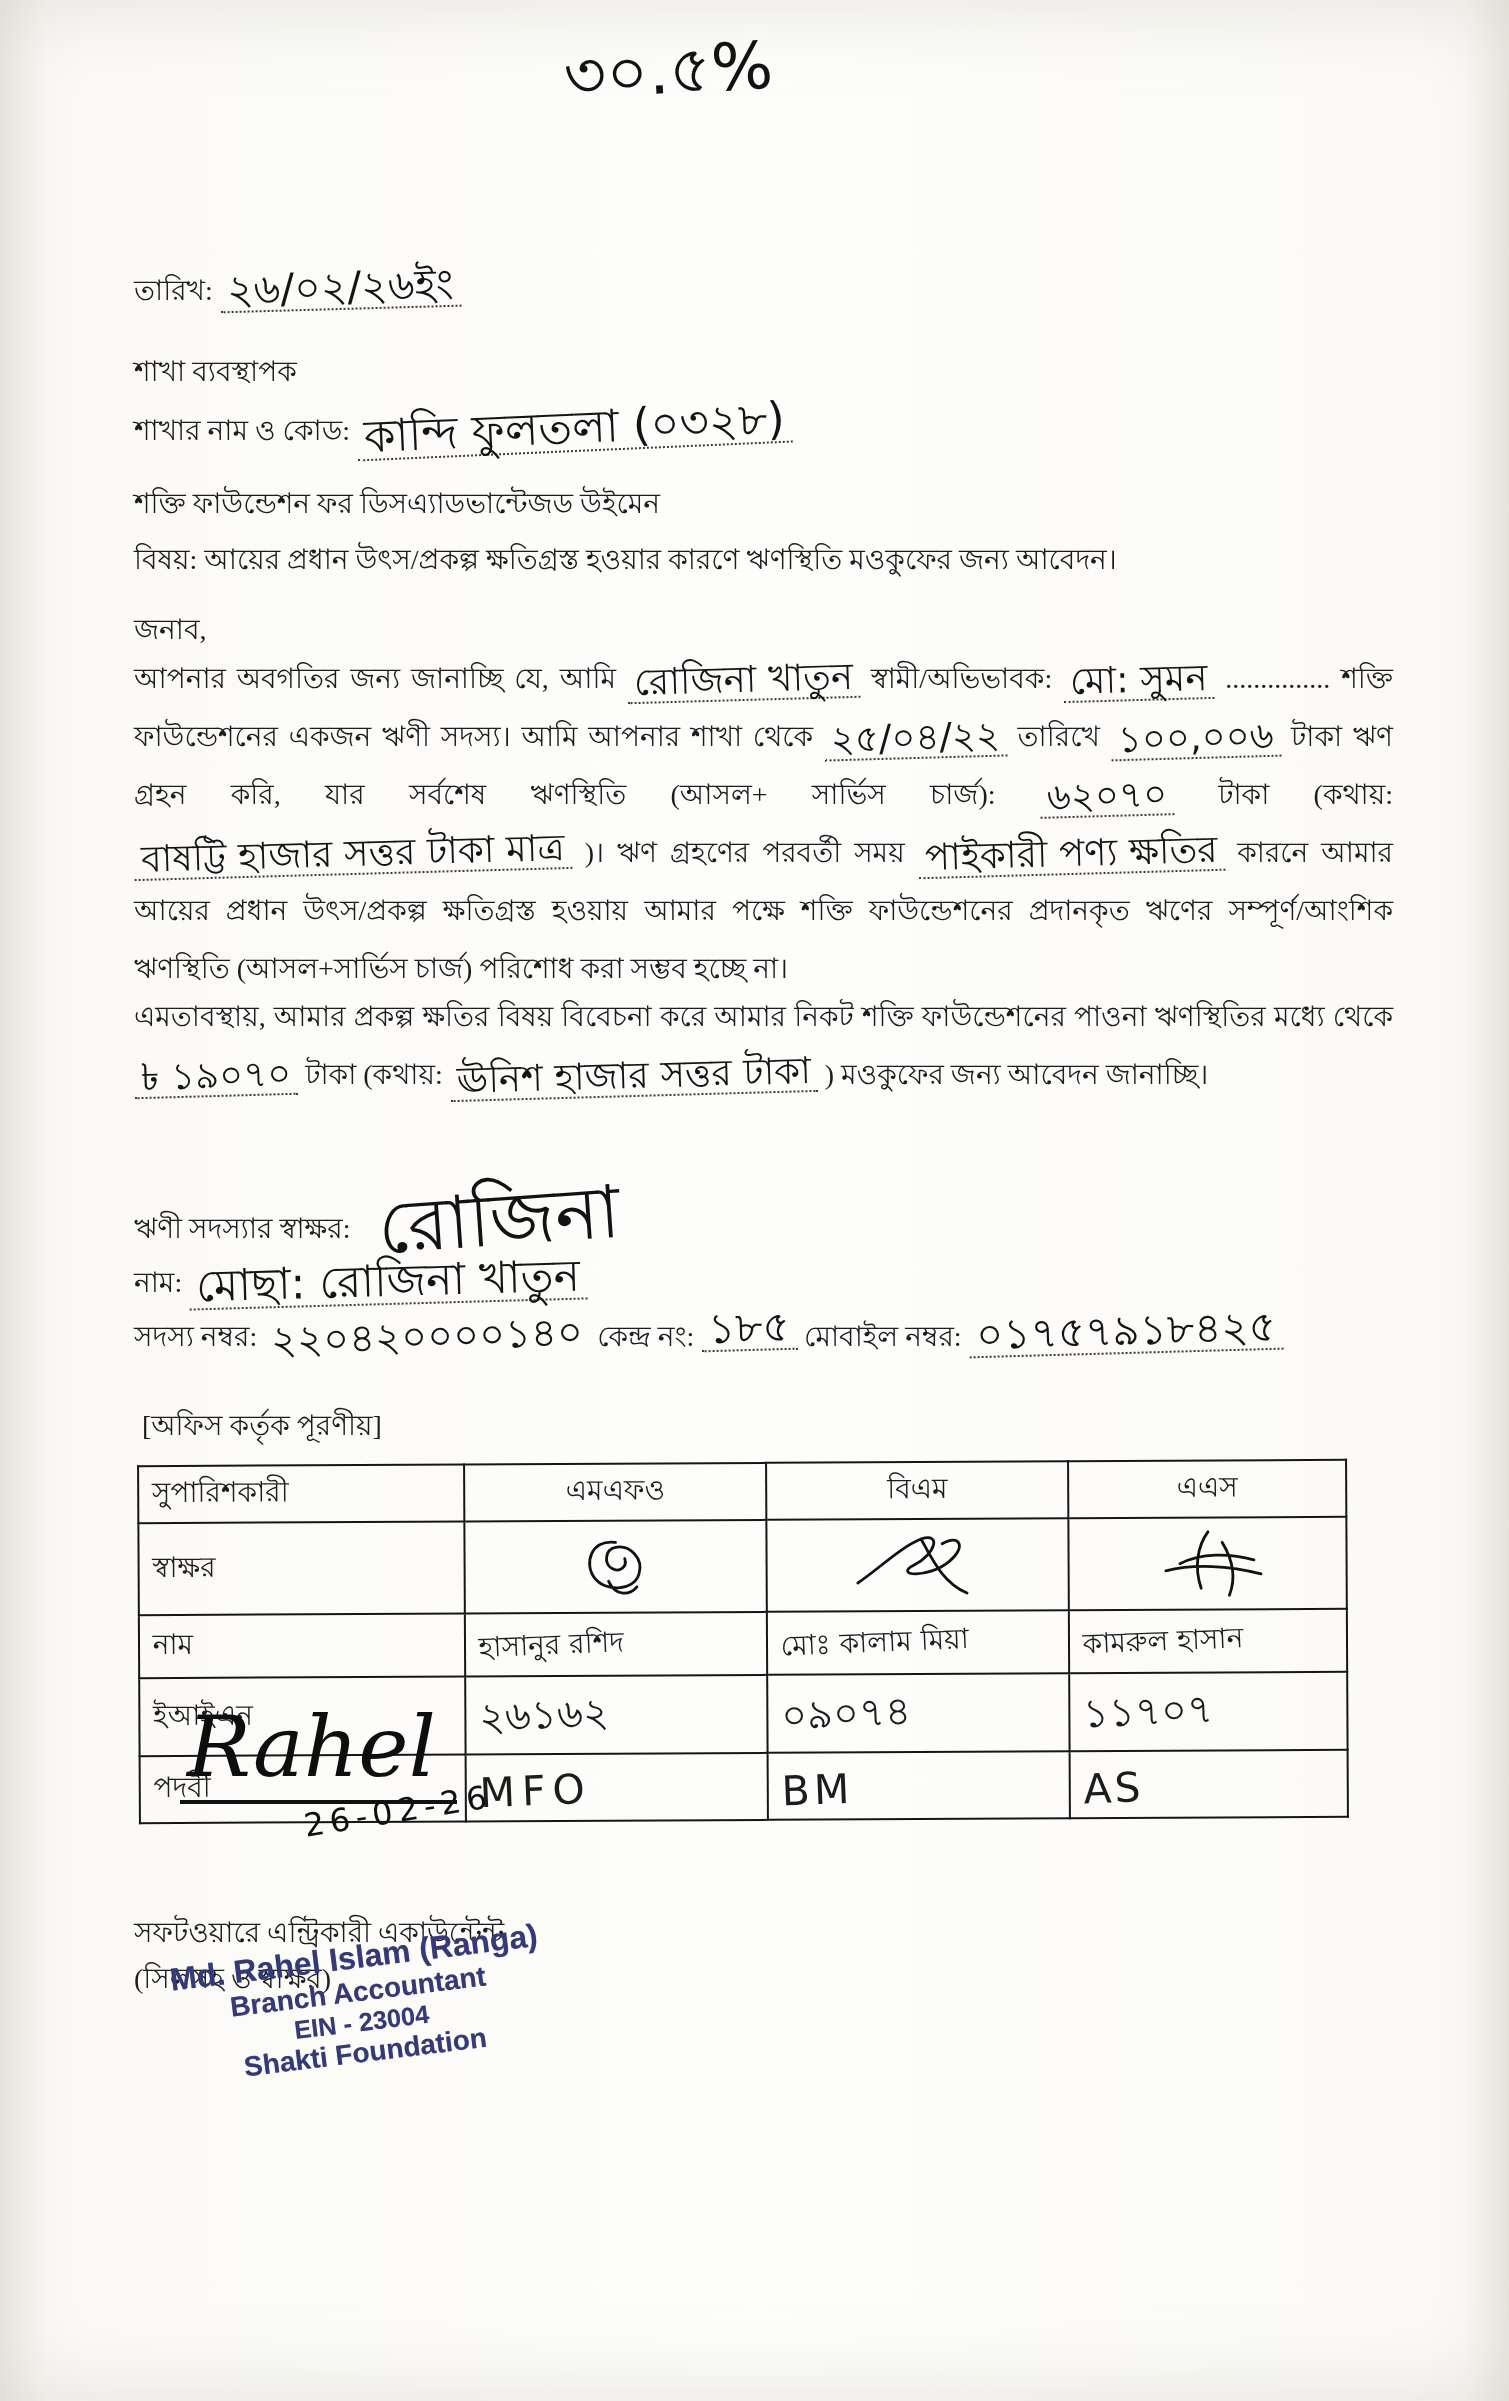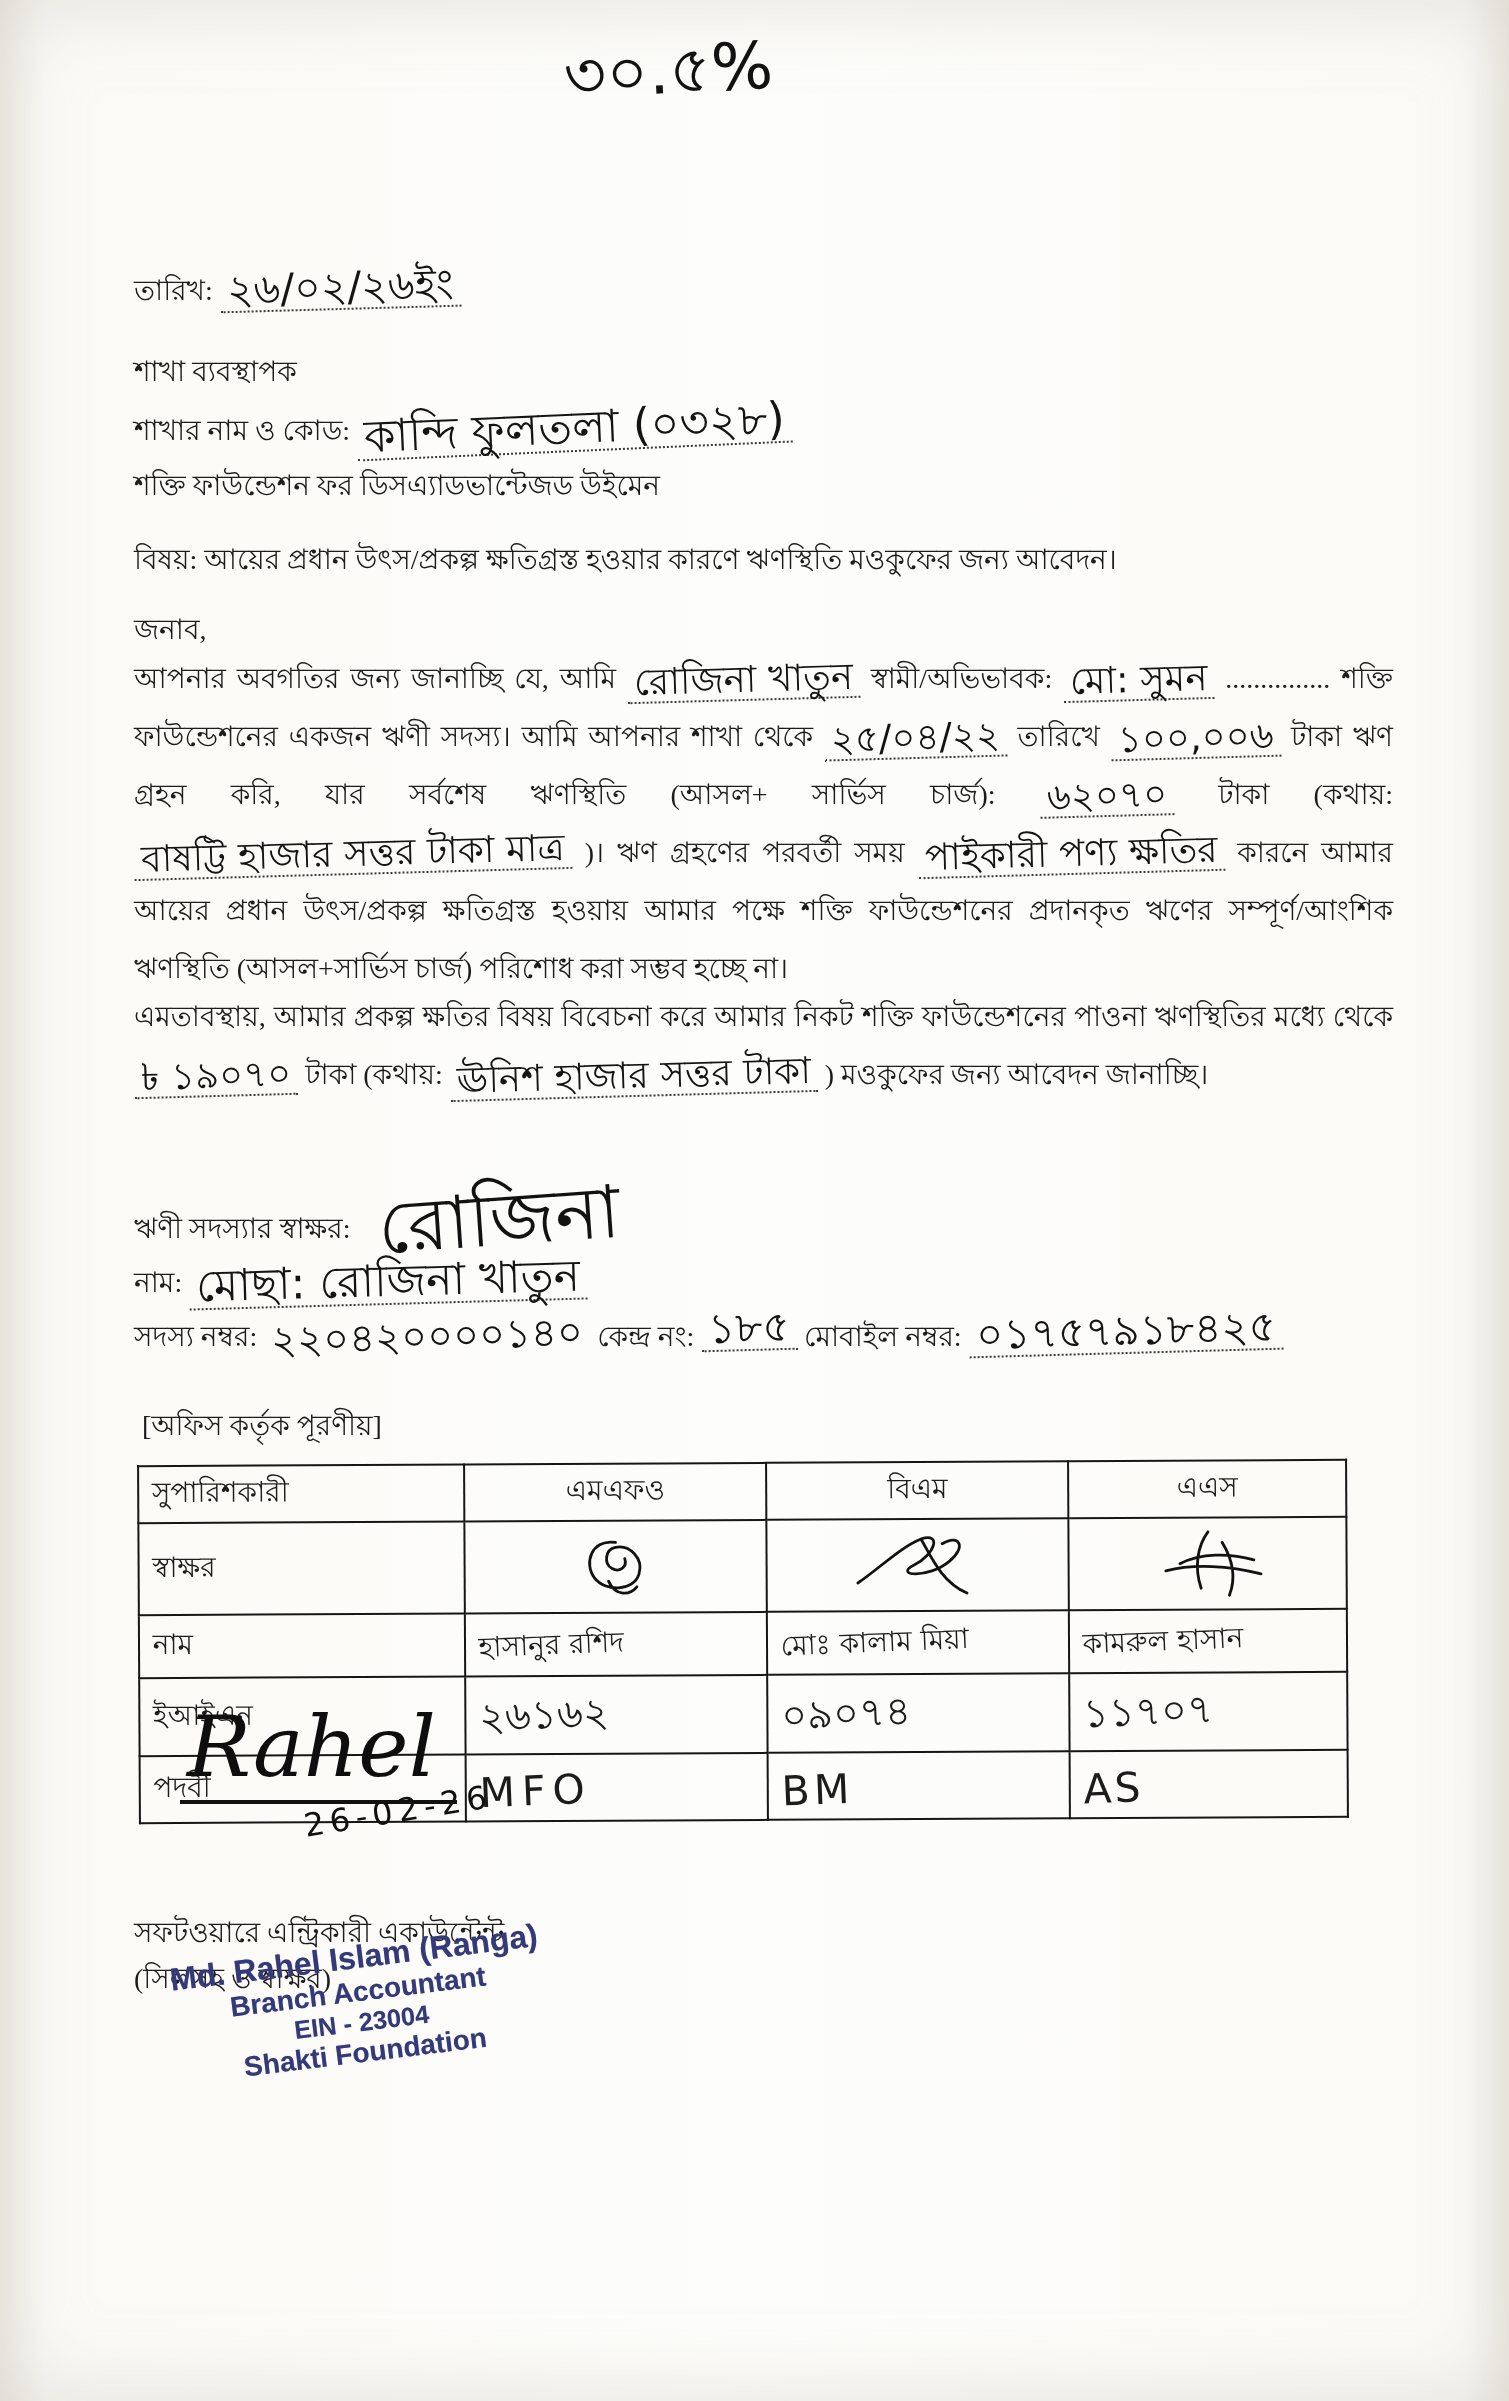--- a/index.html
+++ b/index.html
@@ -90,21 +90,21 @@
     <span class="hw" style="font-size:41px;vertical-align:-1.4px;">২৬/০২/২৬ইং</span>
   </div>
 
   <div class="abs printed" style="left:134px;top:343px;">শাখা ব্যবস্থাপক</div>
 
   <div class="abs printed" style="left:134px;top:402px;white-space:nowrap;">
     <span>শাখার নাম ও কোড:</span>
     <span class="hw" style="font-size:45px;vertical-align:-2.8px;transform:rotate(-2.5deg);">কান্দি ফুলতলা (০৩২৮)</span>
   </div>
 
-  <div class="abs printed" style="left:134px;top:457px;">শক্তি ফাউন্ডেশন ফর ডিসএ্যাডভান্টেজড উইমেন</div>
+  <div class="abs printed" style="left:134px;top:475px;">শক্তি ফাউন্ডেশন ফর ডিসএ্যাডভান্টেজড উইমেন</div>
 
   <div class="abs printed bold" style="left:134px;top:531px;width:1270px;">বিষয়: আয়ের প্রধান উৎস/প্রকল্প ক্ষতিগ্রস্ত হওয়ার কারণে ঋণস্থিতি মওকুফের জন্য আবেদন।</div>
 
   <div class="abs printed" style="left:134px;top:601px;">জনাব,</div>
 
   <div class="abs printed para" style="left:134px;top:650px;"><span>আপনার অবগতির জন্য জানাচ্ছি যে, আমি </span><span class="hw">রোজিনা খাতুন</span><span> স্বামী/অভিভাবক: </span><span class="hw">মো: সুমন</span><span> ............... শক্তি ফাউন্ডেশনের একজন ঋণী সদস্য। আমি আপনার শাখা থেকে </span><span class="hw">২৫/০৪/২২</span><span> তারিখে </span><span class="hw">১০০,০০৬</span><span> টাকা ঋণ গ্রহন করি, যার সর্বশেষ ঋণস্থিতি (আসল+ সার্ভিস চার্জ): </span><span class="hw">৬২০৭০</span><span> টাকা (কথায়: </span><span class="hw">বাষট্টি হাজার সত্তর টাকা মাত্র</span><span> )। ঋণ গ্রহণের পরবর্তী সময় </span><span class="hw">পাইকারী পণ্য ক্ষতির</span><span> কারনে আমার আয়ের প্রধান উৎস/প্রকল্প ক্ষতিগ্রস্ত হওয়ায় আমার পক্ষে শক্তি ফাউন্ডেশনের প্রদানকৃত ঋণের সম্পূর্ণ/আংশিক ঋণস্থিতি (আসল+সার্ভিস চার্জ) পরিশোধ করা সম্ভব হচ্ছে না।</span></div>
 
   <div class="abs printed para" style="left:134px;top:988px;"><span>এমতাবস্থায়, আমার প্রকল্প ক্ষতির বিষয় বিবেচনা করে আমার নিকট শক্তি ফাউন্ডেশনের পাওনা ঋণস্থিতির মধ্যে থেকে </span><span class="hw">৳ ১৯০৭০</span><span> টাকা (কথায়: </span><span class="hw">ঊনিশ হাজার সত্তর টাকা</span><span> ) মওকুফের জন্য আবেদন জানাচ্ছি।</span></div>
 
   <div class="abs printed" style="left:134px;top:1191px;white-space:nowrap;">

